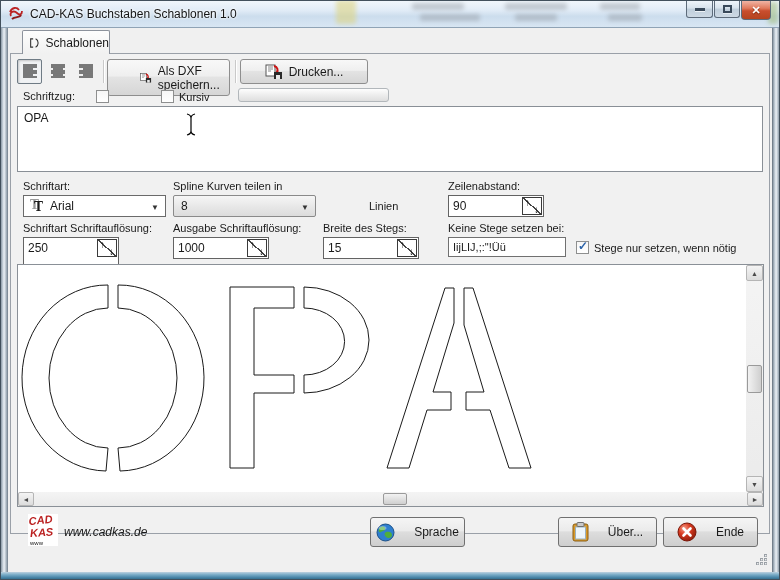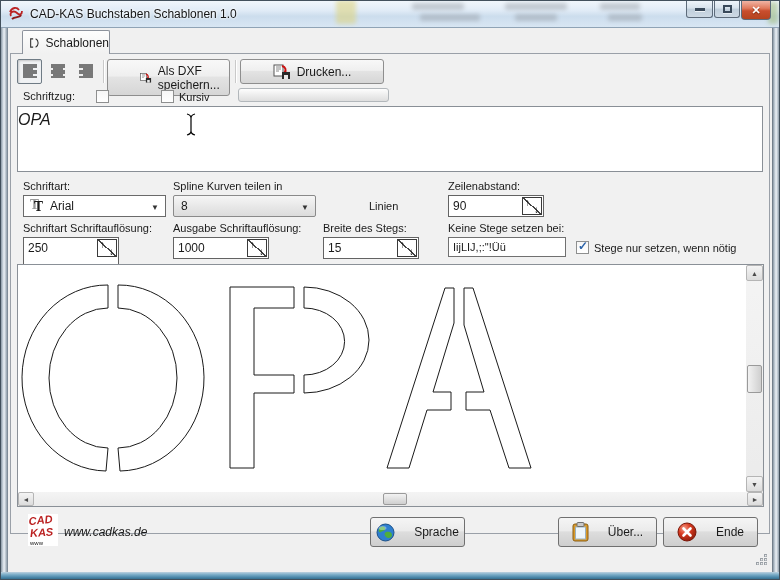--- a/index.html
+++ b/index.html
@@ -44,21 +44,21 @@
   .spin-up{position:absolute;left:2px;top:-1px;font-size:10px;font-weight:bold;color:#111;}
   .spin-down{position:absolute;right:2px;bottom:-1px;font-size:10px;font-weight:bold;color:#111;}
   .combo-classic{background:#fff;border:1px solid #6a6a6a;display:flex;align-items:center;}
   .combo-vista{background:linear-gradient(180deg,#f6f6f6,#e7e7e7 55%,#dcdcdc);border:1px solid #8a8a8a;border-radius:2px;display:flex;align-items:center;}
   .chev{position:absolute;right:6px;top:7px;font-size:8px;color:#333;}
   .tticon{position:relative;width:16px;height:14px;font-family:"DejaVu Serif",serif;font-weight:bold;}
   .tticon .t1{position:absolute;left:1px;top:-1px;color:#9a9a9a;font-size:12px;}
   .tticon .t2{position:absolute;left:5px;top:1px;color:#1a1a1a;font-size:12px;}
   #progressbar{background:linear-gradient(180deg,#fdfdfd,#ececec 55%,#dedede);border:1px solid #b2b7bb;border-radius:3px;}
   #textarea{background:#fff;border:1px solid #898f96;}
-  #ta-text{position:absolute;left:0;top:4px;font-size:16px;font-style:italic;}
+  #ta-text{position:absolute;left:6px;top:4px;font-size:12px;}
   
   #preview{border:1px solid #8a9097;background:#fff;}
   .sb{background:linear-gradient(180deg,#f4f4f4,#ebebeb);}
   .sbbtn{background:linear-gradient(180deg,#f4f4f4,#dcdcdc);border:1px solid #b5b5b5;border-radius:2px;color:#4a4a4a;display:flex;align-items:center;justify-content:center;font-size:7px;}
   .sbthumb{background:linear-gradient(180deg,#f2f2f2,#cfcfcf);border:1px solid #9a9a9a;border-radius:2px;}
   .sbthumb.v{background:linear-gradient(90deg,#f2f2f2,#cfcfcf);}
   
   .footbtn{background:linear-gradient(180deg,#f5f5f5,#ebebeb 45%,#dddddd 50%,#cecece);border:1px solid #707070;border-radius:3px;display:flex;align-items:center;justify-content:center;gap:19px;font-size:12px;}
   #url{font-size:12px;}
 </style>
@@ -131,21 +131,21 @@
           <rect x="1" y="1" width="9" height="11" fill="#fff" stroke="#555"></rect>
           <path d="M3,3 H8 M3,5 H8 M3,7 H6" stroke="#888" stroke-width="1"></path>
           <path d="M9,2 C13,3 13,6 12,9" stroke="#cc1111" stroke-width="2" fill="none"></path>
           <path d="M10,10 L14,9 L12,6 Z" fill="#cc1111"></path>
           <rect x="9" y="8" width="8" height="7" fill="#2a2a2a"></rect>
           <rect x="11" y="11" width="4" height="4" fill="#e8e8e8"></rect>
         </svg>
         <span>Als DXF speichern...</span>
       </div>
       <div class="abs vsep" style="left:224px;top:6px;height:23px;"></div>
-      <div class="abs tbtn" style="left:229px;top:5px;width:144px;height:25px;">
+      <div class="abs tbtn" style="left:229px;top:5px;width:128px;height:25px;">
         <svg width="18" height="16" viewBox="0 0 18 16">
           <rect x="1" y="1" width="9" height="11" fill="#fff" stroke="#555"></rect>
           <path d="M3,3 H8 M3,5 H8 M3,7 H6" stroke="#888" stroke-width="1"></path>
           <path d="M9,2 C13,3 13,6 12,9" stroke="#cc1111" stroke-width="2" fill="none"></path>
           <path d="M10,10 L14,9 L12,6 Z" fill="#cc1111"></path>
           <rect x="9" y="8" width="8" height="7" fill="#2a2a2a"></rect>
           <rect x="11" y="11" width="4" height="4" fill="#e8e8e8"></rect>
         </svg>
         <span>Drucken...</span>
       </div>

